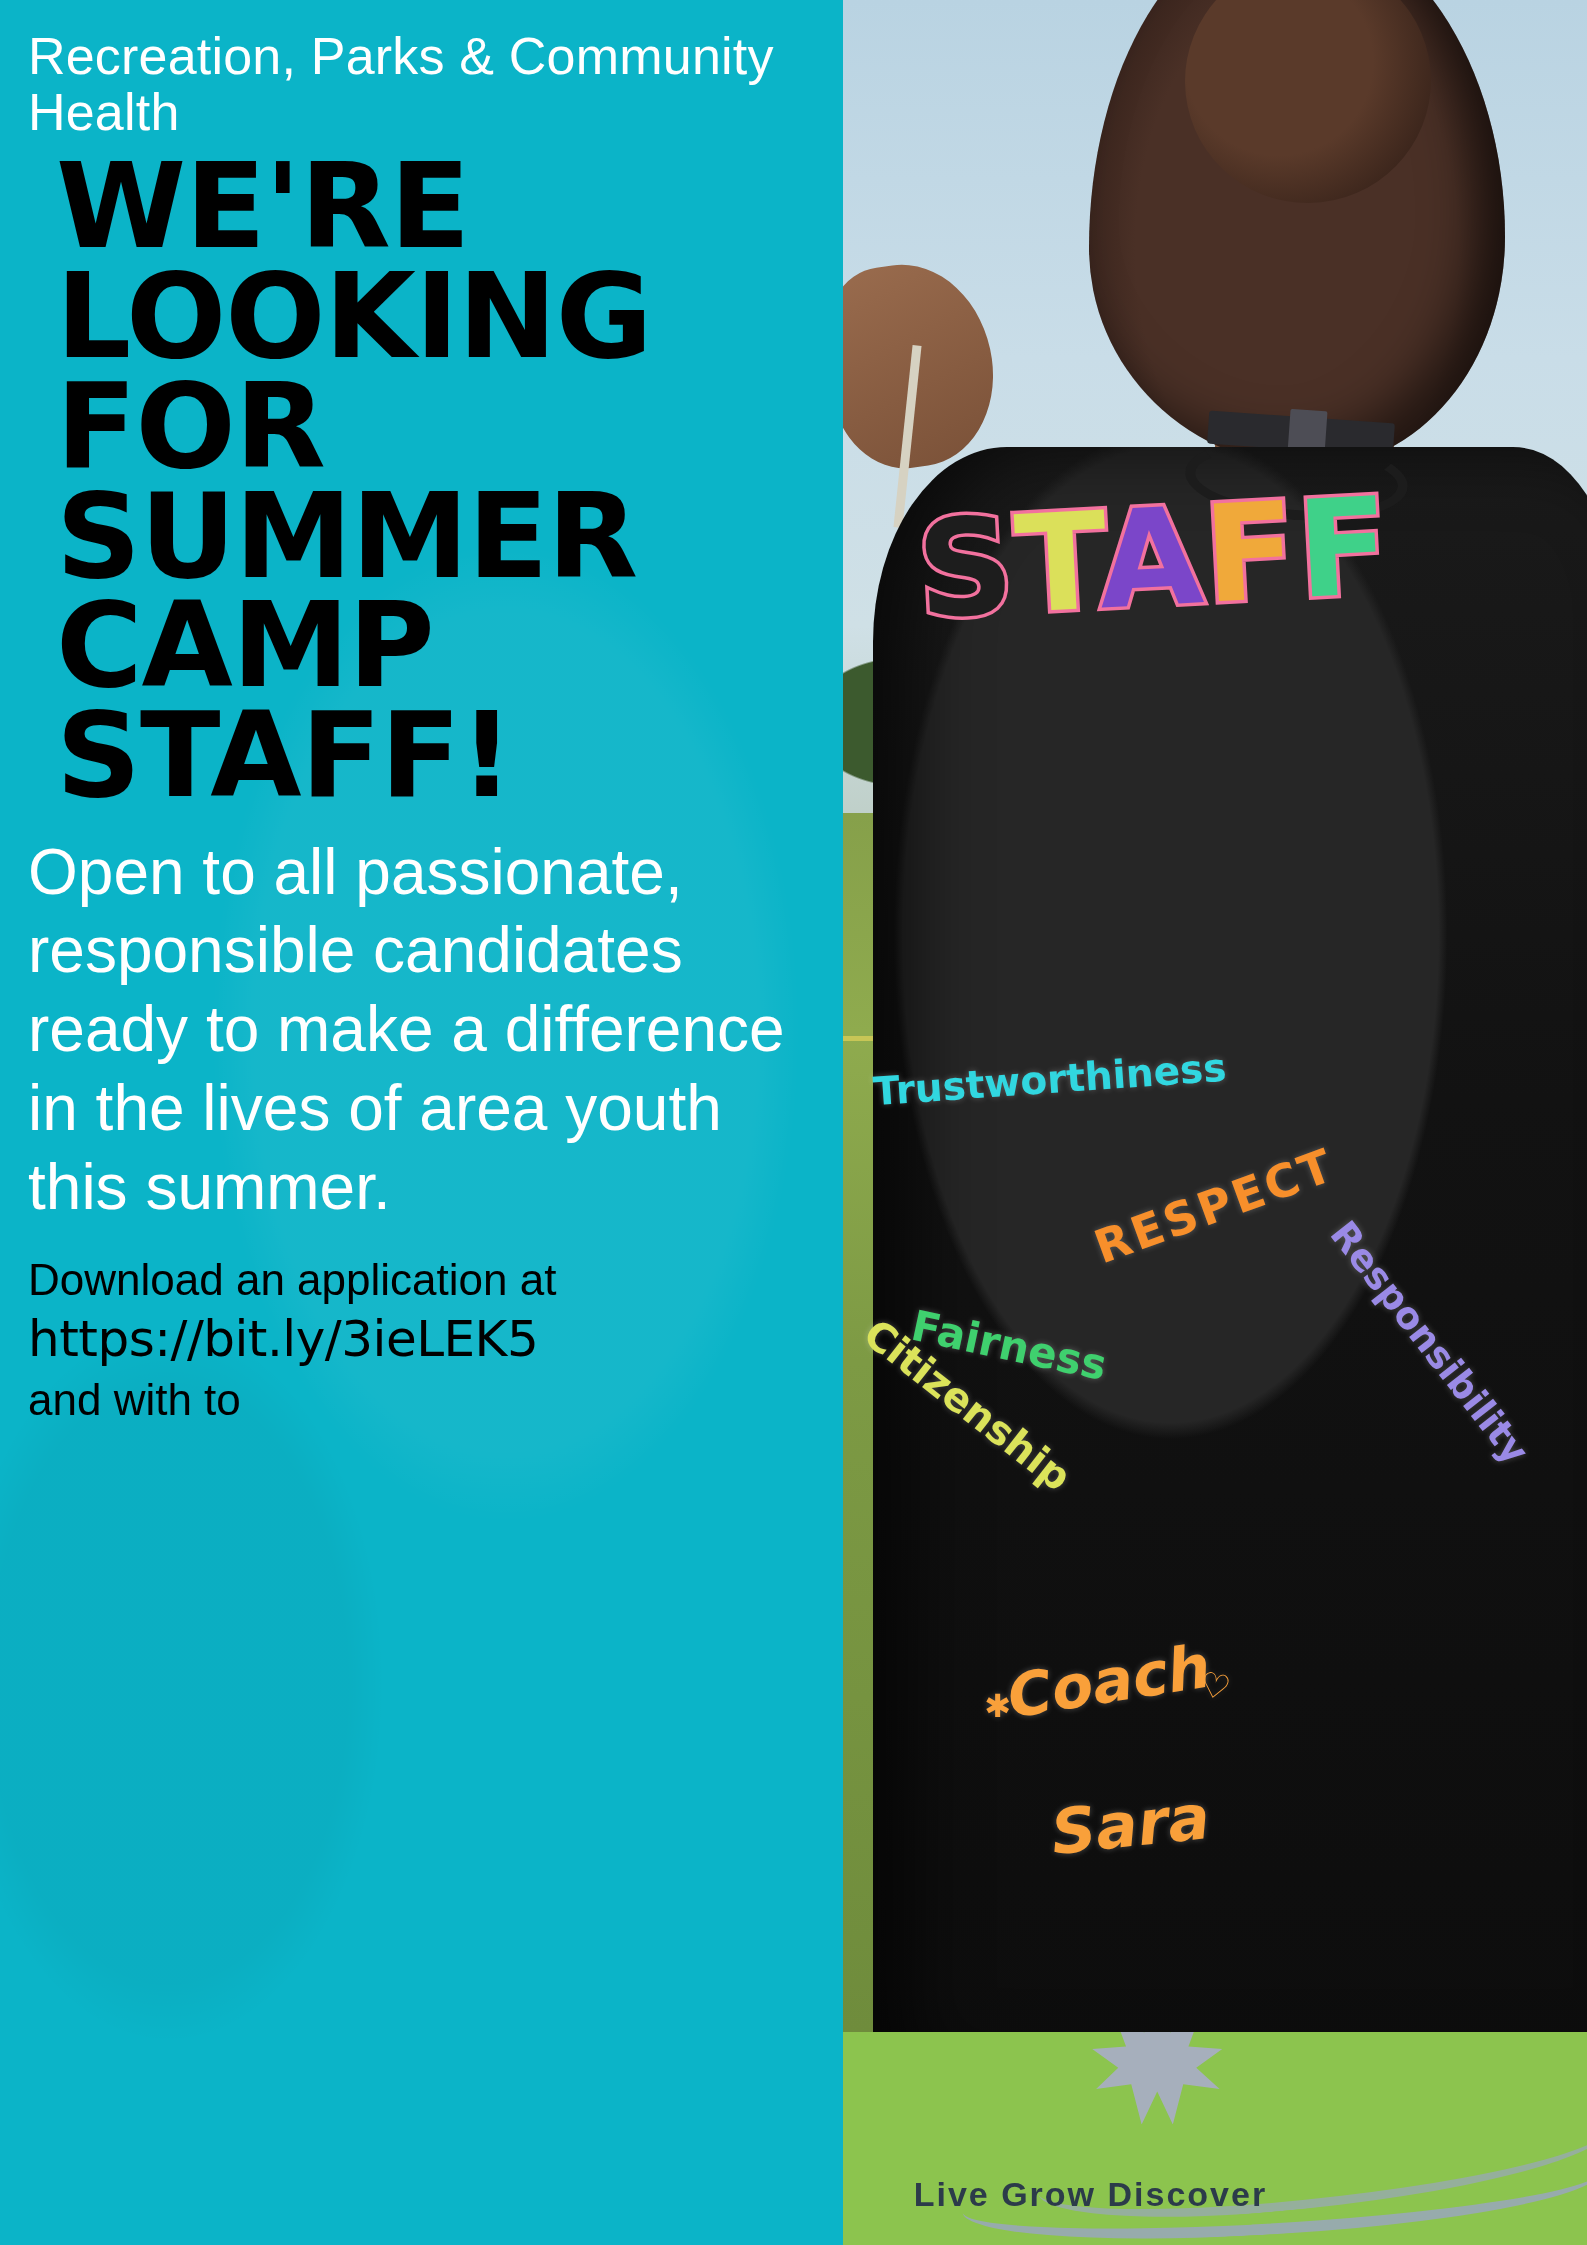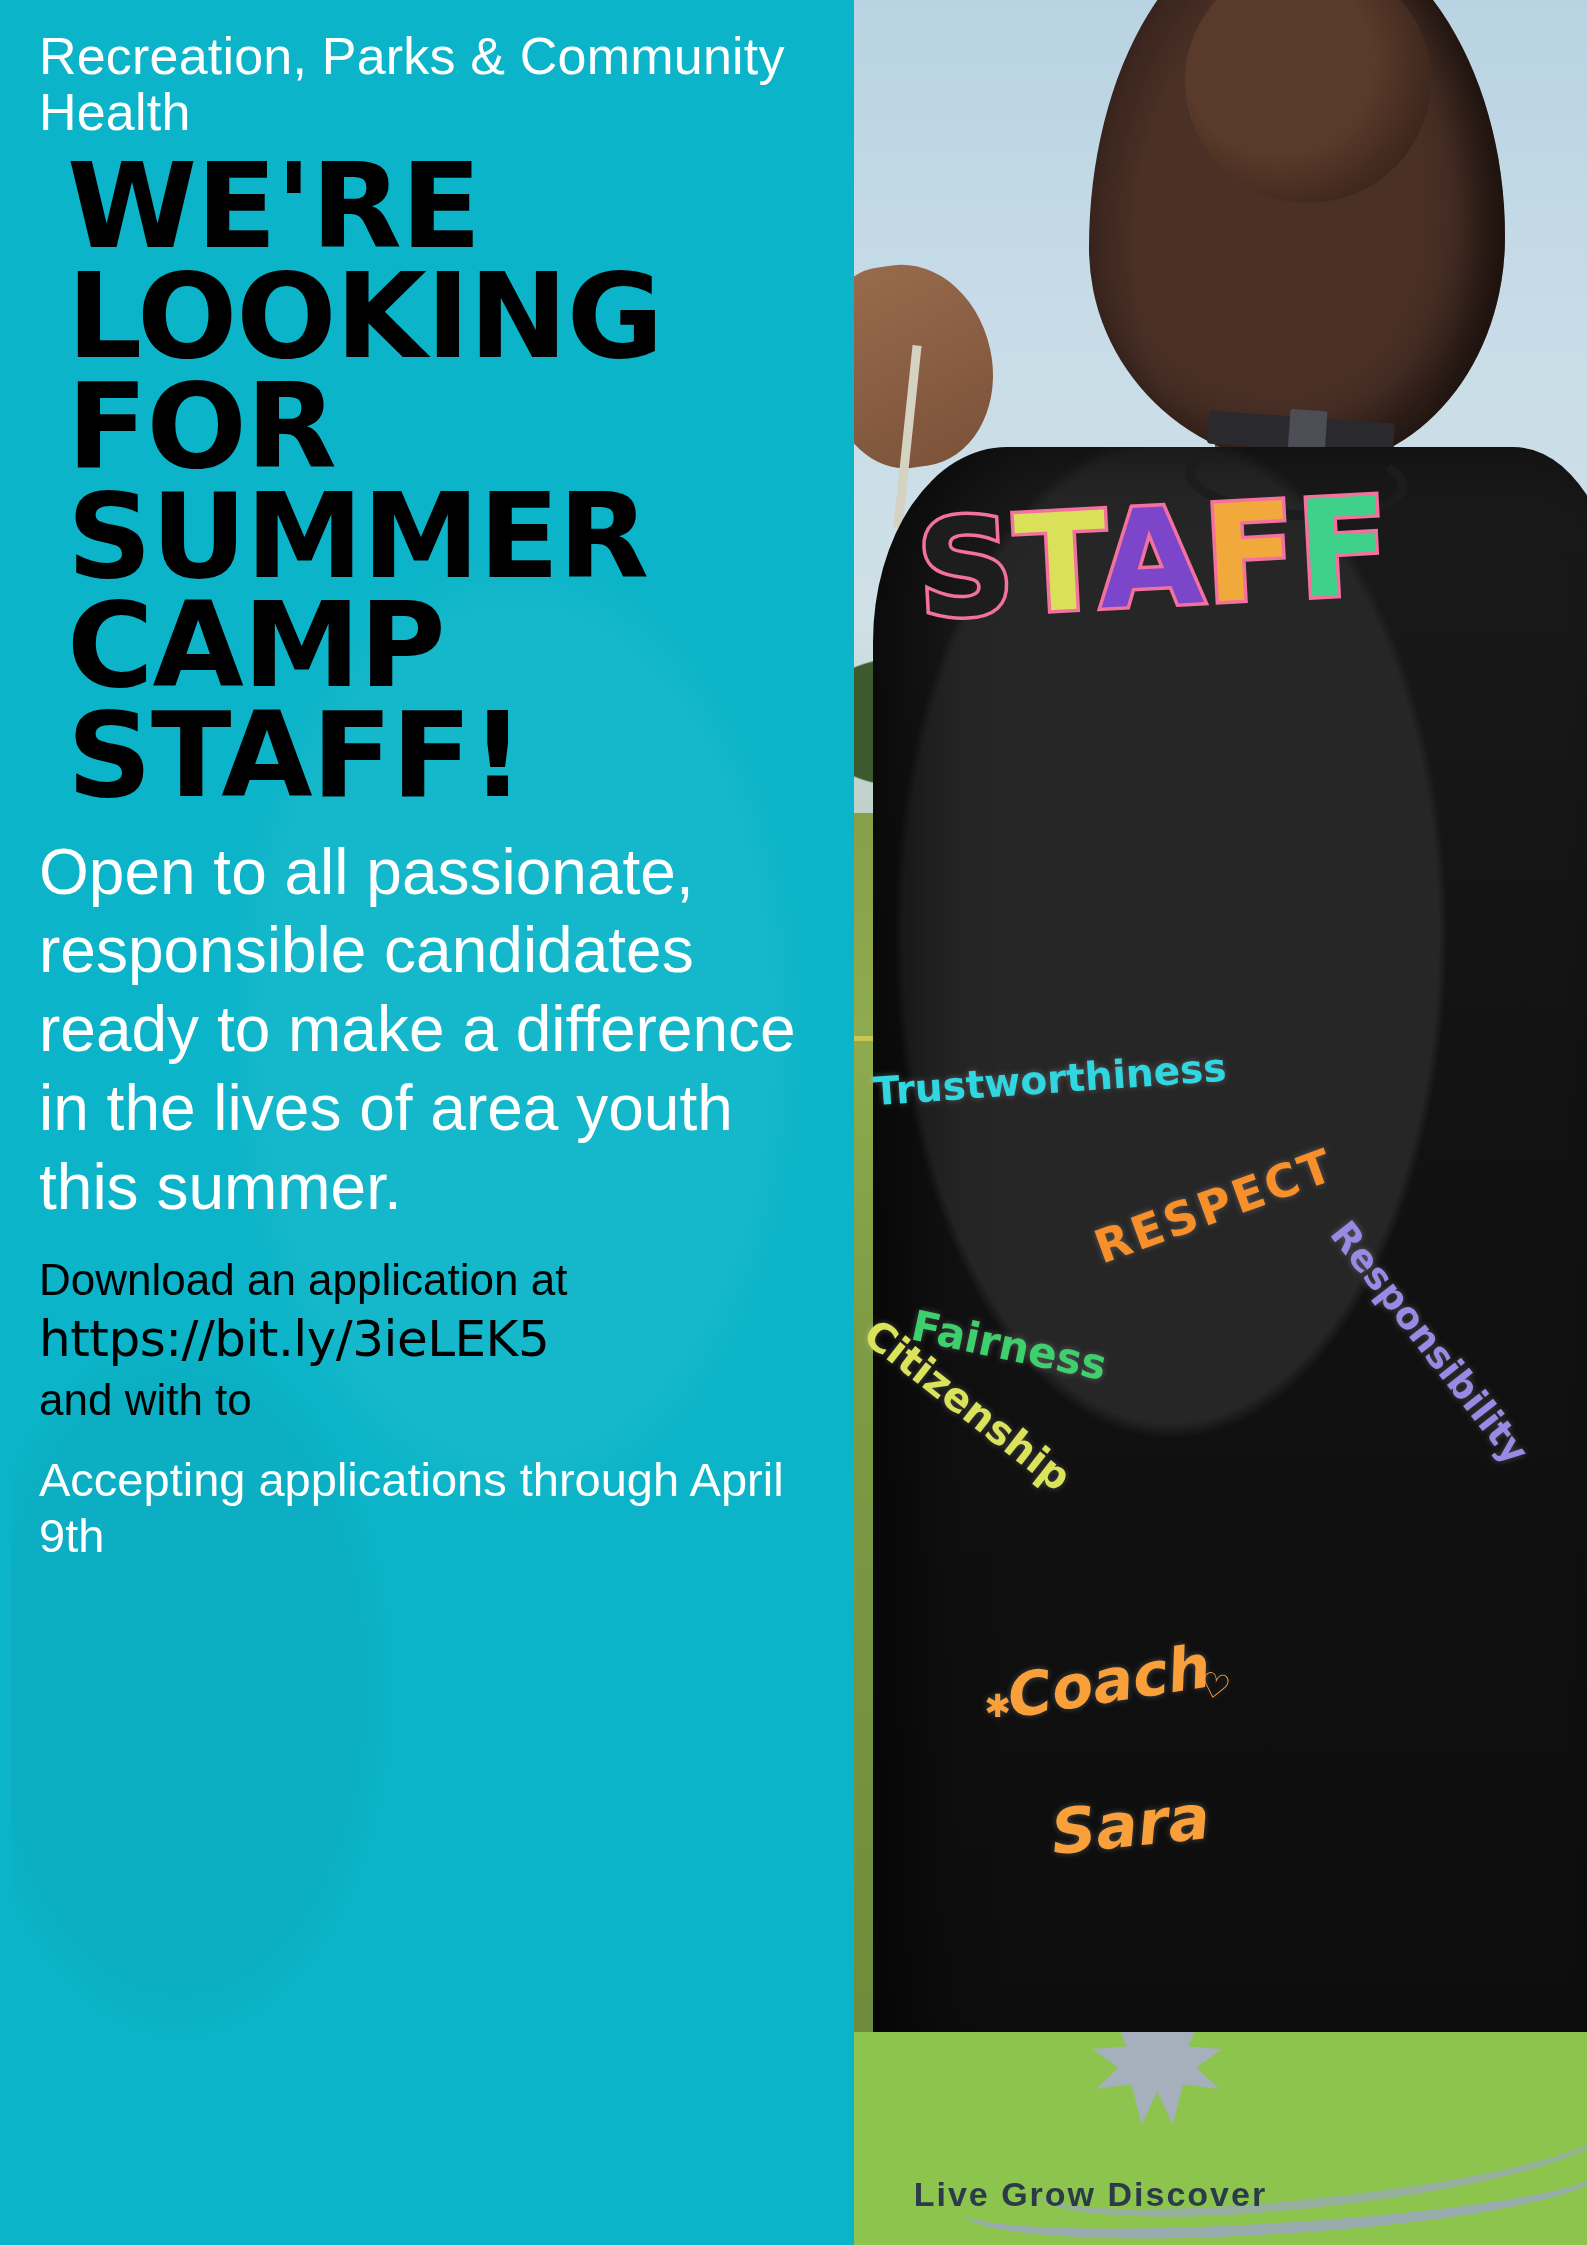--- a/index.html
+++ b/index.html
@@ -194,21 +194,21 @@
     font-weight:bold;
     font-size:34px;
     color:#2c3b4a;
     letter-spacing:2px;
     white-space:nowrap;
   }
 
   
   .panel {
     position:absolute;
-    left:11px; top:0; width:843px; height:2245px;
+    left:0; top:0; width:843px; height:2245px;
     background:#0bb4c8;
     padding:28px 32px 0 28px;
   }
   .panel-wash {
     position:absolute; left:0; top:0; width:100%; height:100%;
     background:
       radial-gradient(ellipse 420px 700px at 60% 46%, rgba(255,255,255,.045) 0 60%, transparent 70%),
       radial-gradient(ellipse 300px 500px at 20% 75%, rgba(0,0,0,.03) 0 60%, transparent 72%);
     pointer-events:none;
   }
@@ -317,16 +317,15 @@
     <div class="headline">WE'RE LOOKING FOR SUMMER CAMP STAFF!</div>
 
     <div class="blurb">Open to all passionate, responsible candidates ready to make a difference in the lives of area youth this summer.</div>
 
     <div class="apply">
       <span>Download an application at</span>
       <span class="bold">https://bit.ly/3ieLEK5</span>
       <span>and with to</span>
     </div>
 
-    <div class="deadline">Accepting applications through April 9th</div>
   </div>
 
 </div>
 
 </body></html>

